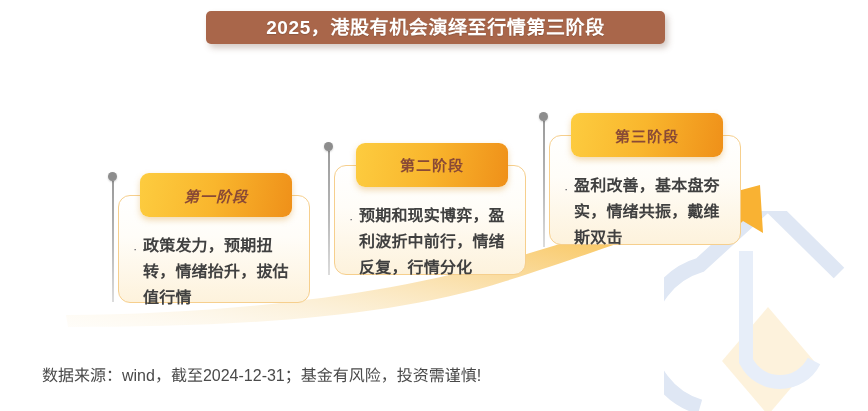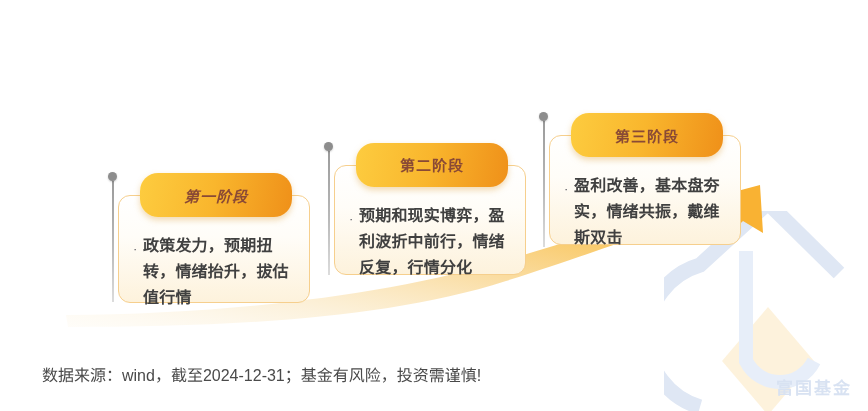--- a/index.html
+++ b/index.html
@@ -105,21 +105,21 @@
     border: 1px solid #f6cf8d;
     border-radius: 12px;
     background: linear-gradient(to bottom, #ffffff 0%, #fffdf8 38%, #fdf2dc 100%);
     box-sizing: border-box;
   }
   .stage-header {
     position: absolute;
     left: 22px;
     top: 0;
     height: 44px;
-    border-radius: 18px;
+    border-radius: 9px;
     background: linear-gradient(100deg, #fdcc3f 0%, #f9b62d 48%, #ef9019 100%);
     box-shadow: 0 3px 6px rgba(214, 150, 40, 0.35);
     display: flex;
     align-items: center;
     justify-content: center;
     z-index: 3;
   }
   .stage-header-text {
     color: #8a4a35;
     font-size: 15px;
@@ -158,31 +158,33 @@
     color: #4a4a4a;
     white-space: nowrap;
     margin-left: 32px;
   }
 </style>
 </head>
 <body>
 
 <div id="slide">
 
+  <div class="title-banner">
+    <span class="title-text">2025，港股有机会演绎至行情第三阶段</span>
+  </div>
 
   <div class="watermark">
     <svg viewBox="0 0 210 210" xmlns="http://www.w3.org/2000/svg" aria-hidden="true">
       <g fill="none" stroke="#dfe7f4" stroke-width="15">
         <path d="M36 196 A74 74 0 0 1 36 54 L104 -8"></path>
         <path d="M104 -8 L175 62"></path>
       </g>
       <path d="M104 96 L150 150 L104 204 L58 150 Z" fill="#fdf0d6" opacity="0.85"></path>
       <path d="M82 40 L82 150 A38 38 0 0 0 150 150" fill="none" stroke="#e7eef9" stroke-width="14"></path>
     </svg>
-    <span class="wm-label">富国基金</span>
   </div>
 
   <div class="growth-arrow">
     <svg viewBox="0 0 760 145" xmlns="http://www.w3.org/2000/svg" aria-hidden="true">
       <defs>
         <linearGradient id="arrowGrad" x1="0" y1="1" x2="1" y2="0">
           <stop offset="0%" stop-color="#fdf6e6" stop-opacity="0.25"></stop>
           <stop offset="22%" stop-color="#fbedd0" stop-opacity="0.65"></stop>
           <stop offset="52%" stop-color="#fadca0"></stop>
           <stop offset="78%" stop-color="#f9c458"></stop>

